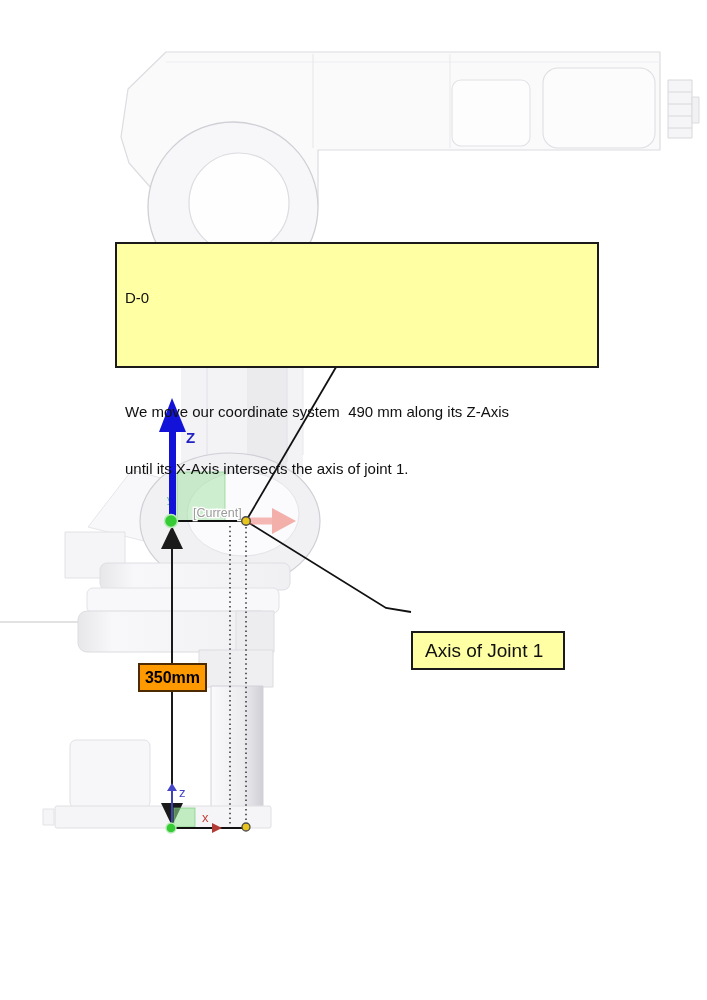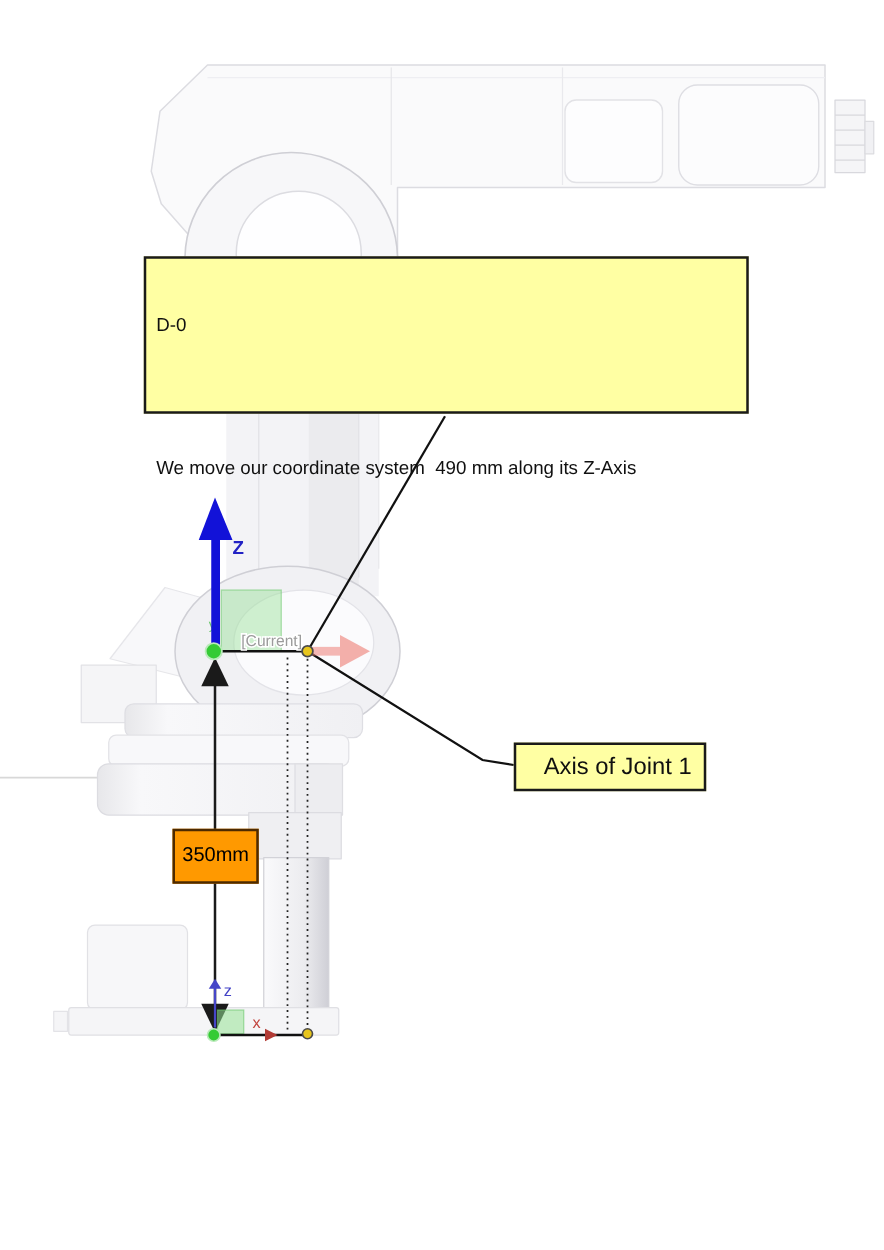--- a/index.html
+++ b/index.html
@@ -3,36 +3,36 @@
 <meta charset="utf-8">
 <style>
   html,body { margin:0; padding:0; background:#ffffff; }
   #stage {
     position:relative; width:707px; height:1000px; background:#ffffff;
     overflow:hidden; font-family:"Liberation Sans", sans-serif;
   }
   #scene-svg { position:absolute; left:0; top:0; }
   .callout {
     position:absolute; background:#ffffa3; border:2px solid #1a1a1a;
-    box-sizing:border-box; color:#101010;
+    box-sizing:border-box; color:#101010;margin-top:37px;
   }
   #callout-d0 {
     left:115px; top:205px; width:484px; height:126px;
     padding:6px 8px; font-size:15px; line-height:19px; white-space:pre;
   }
   #callout-d0 .gap { height:19px; }
   #axis-callout {
     left:411px; top:594px; width:154px; height:39px;
-    font-size:19px; display:flex; align-items:center; padding-left:22px;
+    font-size:19px; display:flex; align-items:center; padding-left:12px;
     white-space:nowrap;
   }
   #dim-label {
-    position:absolute; left:138px; top:663px; width:69px; height:44px;
+    position:absolute; left:138px; top:663px; width:69px; height:29px;
     box-sizing:border-box; background:#ff9900; border:2px solid #4d2a00;
-    font-size:16px; color:#000; display:flex; align-items:center; justify-content:center;
+    font-size:16px; color:#000; display:flex; align-items:center; justify-content:center;font-weight:bold;
   }
   text { font-family:"Liberation Sans", sans-serif; }
 </style>
 </head>
 <body>
 
 <div id="stage">
 
   <svg id="scene-svg" width="707" height="1000" viewBox="0 0 707 1000">
     <defs>
@@ -124,20 +124,21 @@
       <polygon points="222,828 212,823 212,833" fill="#b23b35"></polygon>
       <circle cx="171" cy="828" r="5" fill="#35cb35" stroke="#baeaba" stroke-width="1.3"></circle>
       <circle cx="246" cy="827" r="4" fill="#e7c51d" stroke="#4a4a4a" stroke-width="1.3"></circle>
     </g>
   </svg>
 
   <div id="callout-d0" class="callout">
     <div>D-0</div>
     <div class="gap"></div>
     <div>We move our coordinate system  490 mm along its Z-Axis</div>
+    <div>until its X-Axis intersects the axis of joint 1.</div>
     <div class="gap"></div>
   </div>
 
   <div id="axis-callout" class="callout">
     <span>Axis of Joint 1</span>
   </div>
 
   <div id="dim-label">
     <span>350mm</span>
   </div>

